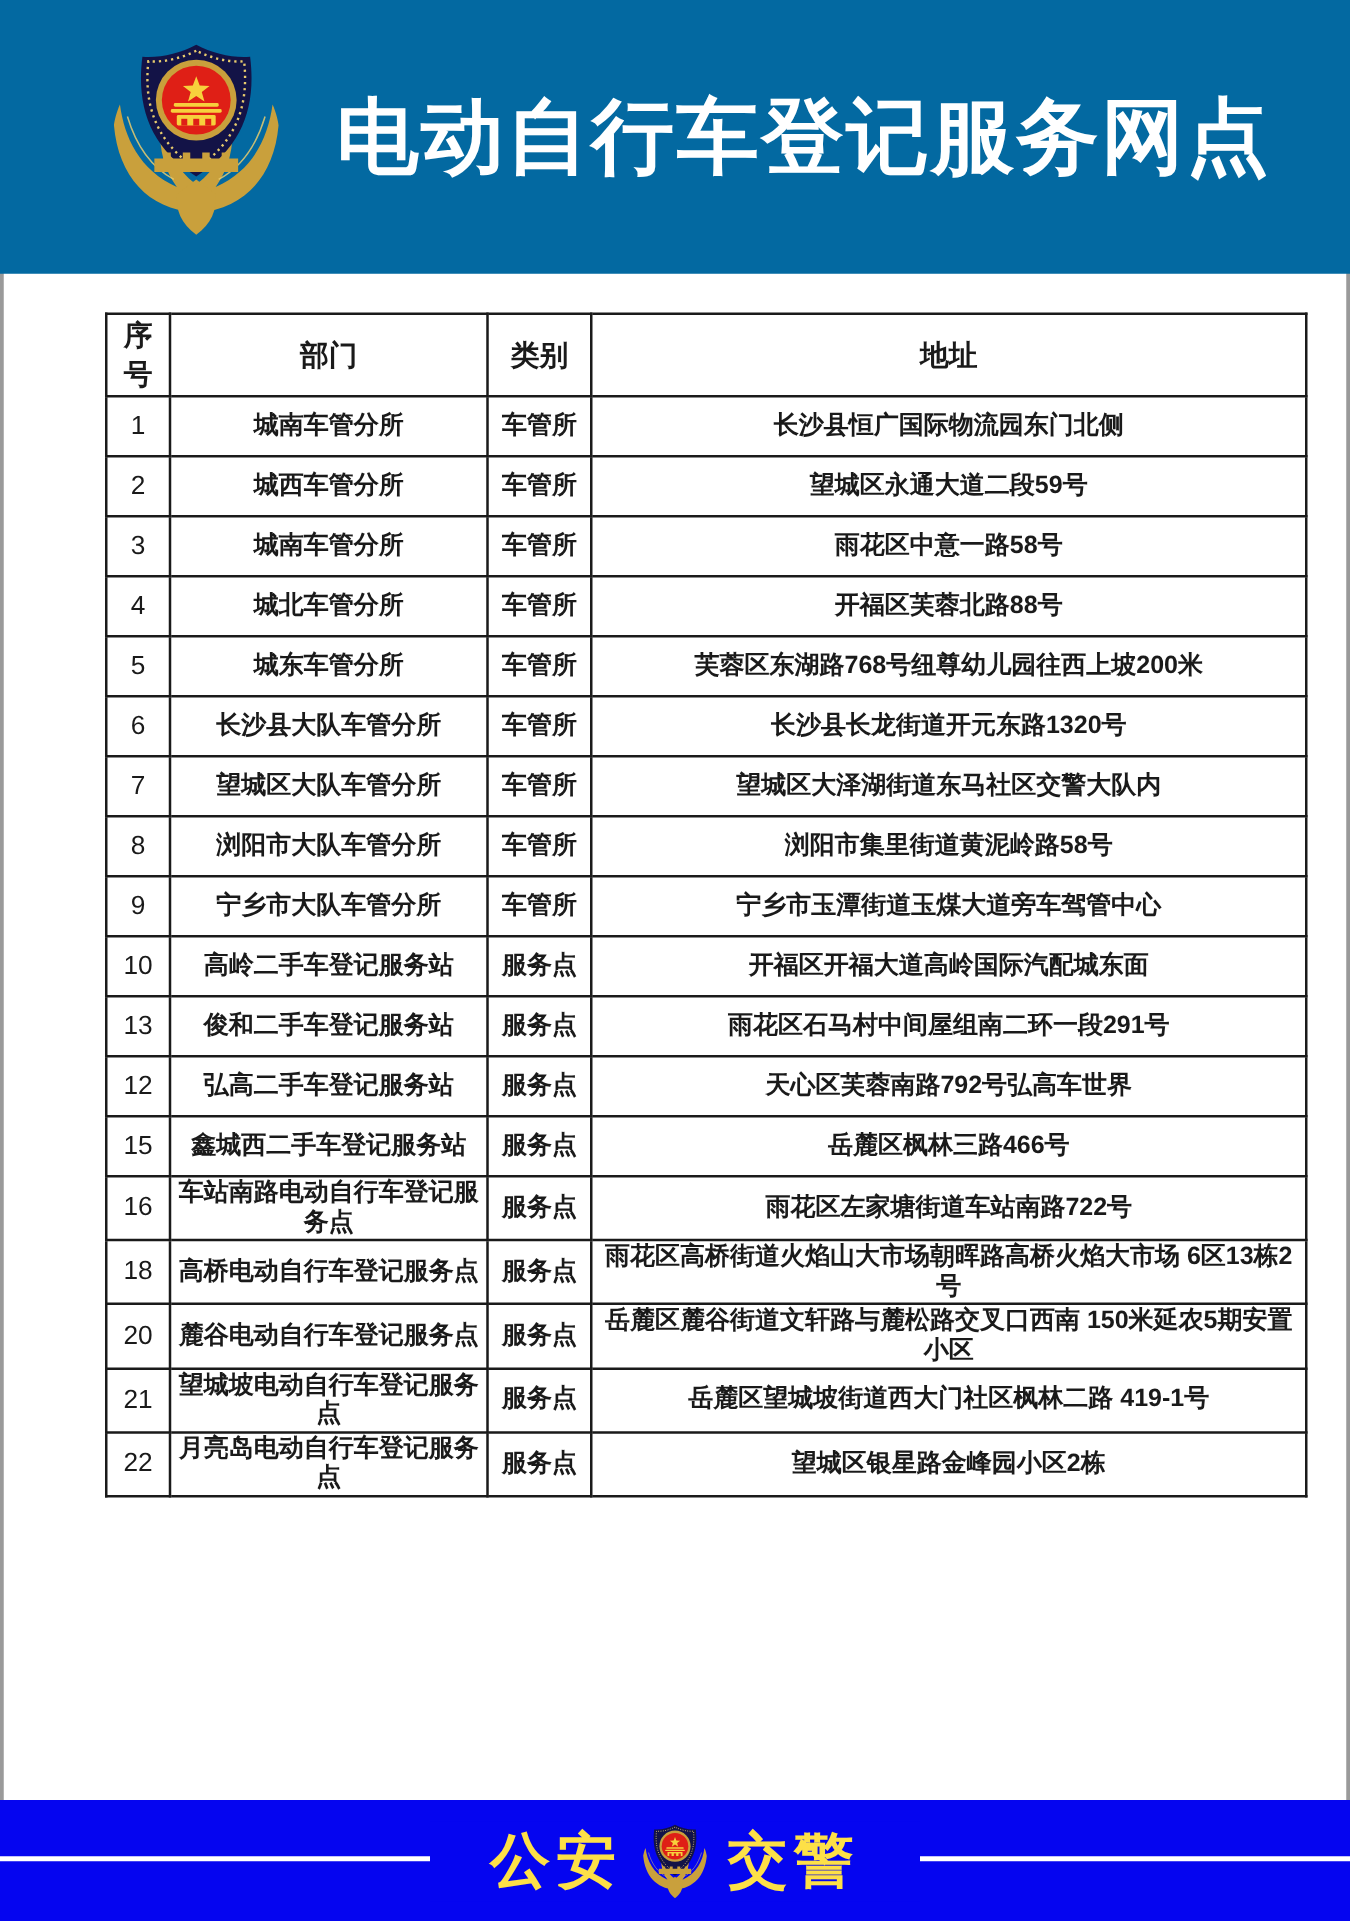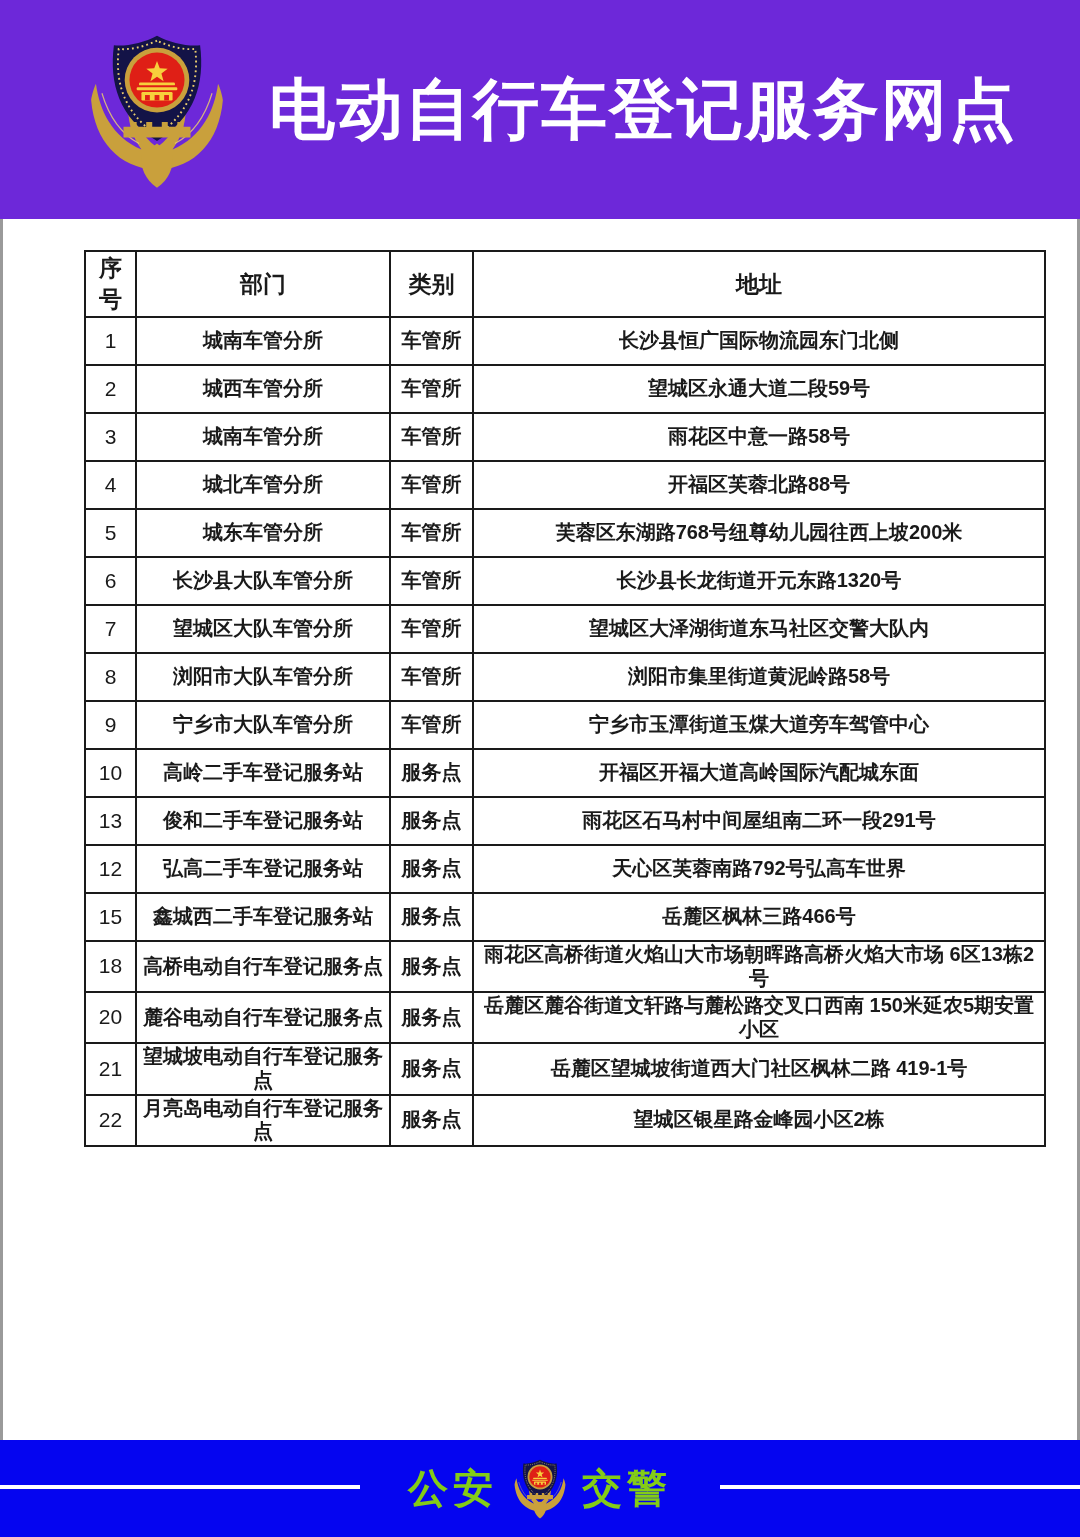--- a/index.html
+++ b/index.html
@@ -4,21 +4,21 @@
 <style>
   html,body { margin:0; padding:0; background:#ffffff; }
   body { width:1080px; height:1537px; font-family:"Liberation Sans","DejaVu Sans",sans-serif; }
   .page {
     position:relative; width:1080px; height:1537px; background:#ffffff;
     overflow:hidden; box-sizing:border-box;
     box-shadow: inset -3px 0 0 #9a9a9a, inset 3px 0 0 #9a9a9a, inset 0 -3px 0 #9a9a9a;
   }
   
   .banner {
-    height:219px; background:#6d28d9;
+    height:219px; background:#0369a1;
     display:flex; align-items:center;
   }
   .badge-lg { width:146px; height:158px; margin-left:84px; flex:none; }
   .page-title {
     flex:1; text-align:center; color:#ffffff;
     font-size:66px; font-weight:bold; letter-spacing:2px;
     margin:0 40px 0 16px; white-space:nowrap;
   }
   
   .content { margin:31px 0 0 60px;padding-left:24px; }
@@ -33,21 +33,21 @@
   
   .footer {
     position:absolute; left:0; right:0; bottom:0; height:97px;
     background:#0505F0; display:flex; align-items:center; justify-content:center;
   }
   .footer-divider { position:absolute; left:0; right:0; top:45px; height:4px; background:#ffffff; }
   .fcontent {
     position:relative; z-index:1; background:#0505F0;
     display:flex; align-items:center; gap:14px; padding:0 48px;
   }
-  .ftext { color:#84cc16; font-size:40px; font-weight:bold; letter-spacing:5px; white-space:nowrap; }
+  .ftext { color:#fde047; font-size:48px; font-weight:bold; letter-spacing:5px; white-space:nowrap; }
   .badge-sm { width:56px; height:61px; flex:none; }
   .defs-holder { position:absolute; width:0; height:0; overflow:hidden; }
 </style>
 </head>
 <body>
 
 <svg class="defs-holder" aria-hidden="true">
   <symbol id="badge" viewBox="0 0 120 132">
     <g fill="#C9A03C">
       <path d="M59,116 C28,114 8,92 5,58 C5,56 7,48 9,44 C12,66 22,88 47,99 C39,88 35,74 36,60 C42,80 52,93 63,99 L63,116 Z"></path>
@@ -173,20 +173,26 @@
             <td class="col-cat">服务点</td>
             <td class="col-addr">天心区芙蓉南路792号弘高车世界</td>
           </tr>
           <tr>
             <td class="col-num">15</td>
             <td class="col-dept">鑫城西二手车登记服务站</td>
             <td class="col-cat">服务点</td>
             <td class="col-addr">岳麓区枫林三路466号</td>
           </tr>
           <tr>
+            <td class="col-num">16</td>
+            <td class="col-dept">车站南路电动自行车登记服务点</td>
+            <td class="col-cat">服务点</td>
+            <td class="col-addr">雨花区左家塘街道车站南路722号</td>
+          </tr>
+          <tr>
             <td class="col-num">18</td>
             <td class="col-dept">高桥电动自行车登记服务点</td>
             <td class="col-cat">服务点</td>
             <td class="col-addr">雨花区高桥街道火焰山大市场朝晖路高桥火焰大市场 6区13栋2号</td>
           </tr>
           <tr>
             <td class="col-num">20</td>
             <td class="col-dept">麓谷电动自行车登记服务点</td>
             <td class="col-cat">服务点</td>
             <td class="col-addr">岳麓区麓谷街道文轩路与麓松路交叉口西南 150米延农5期安置小区</td>

